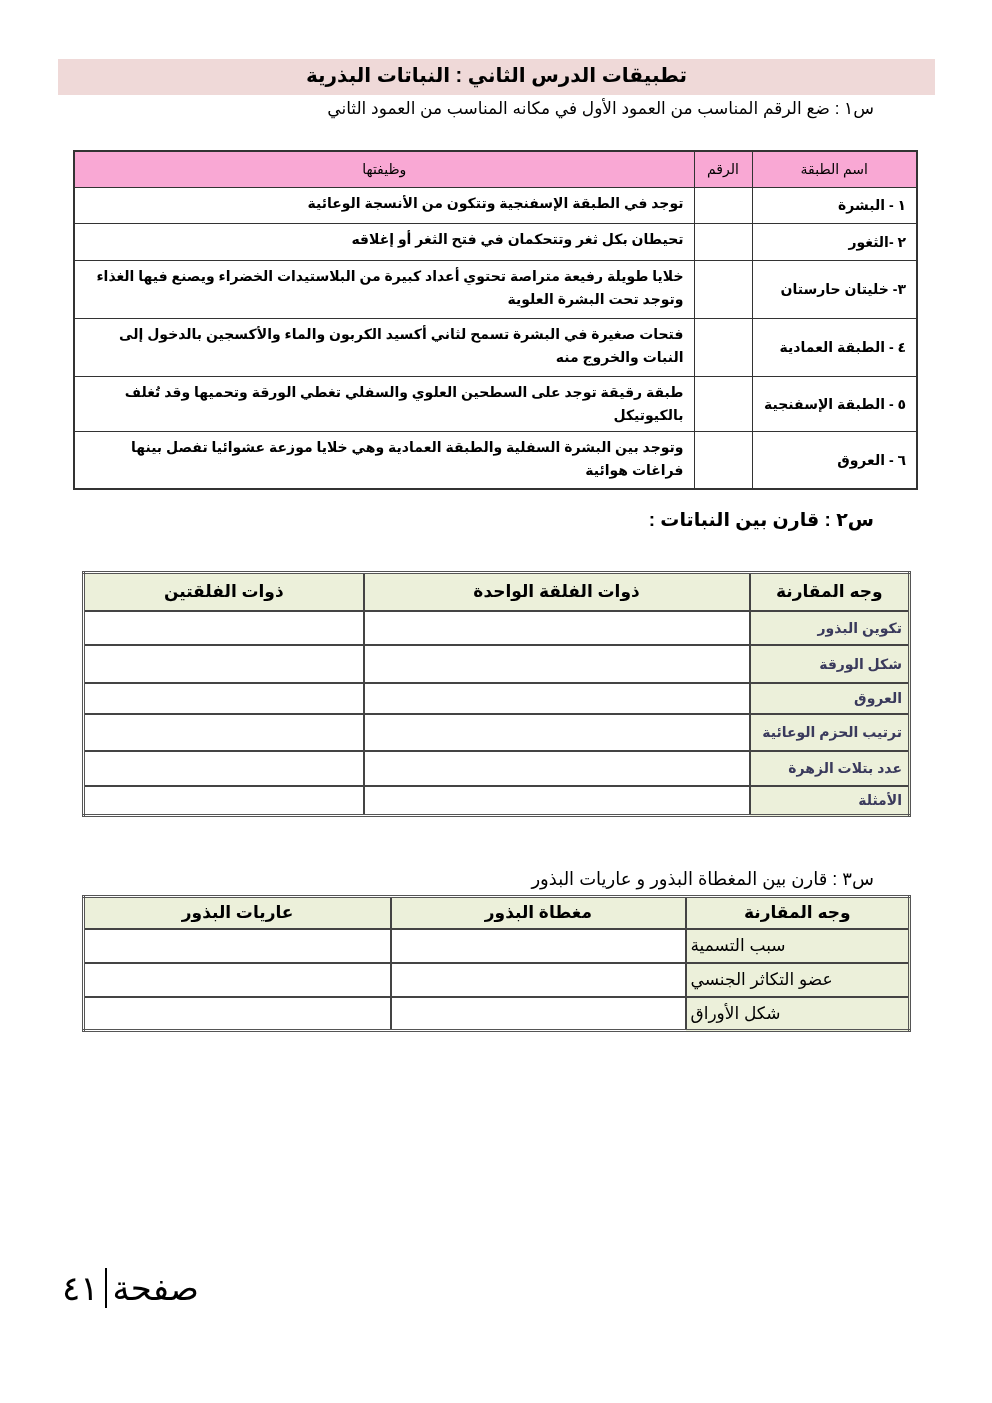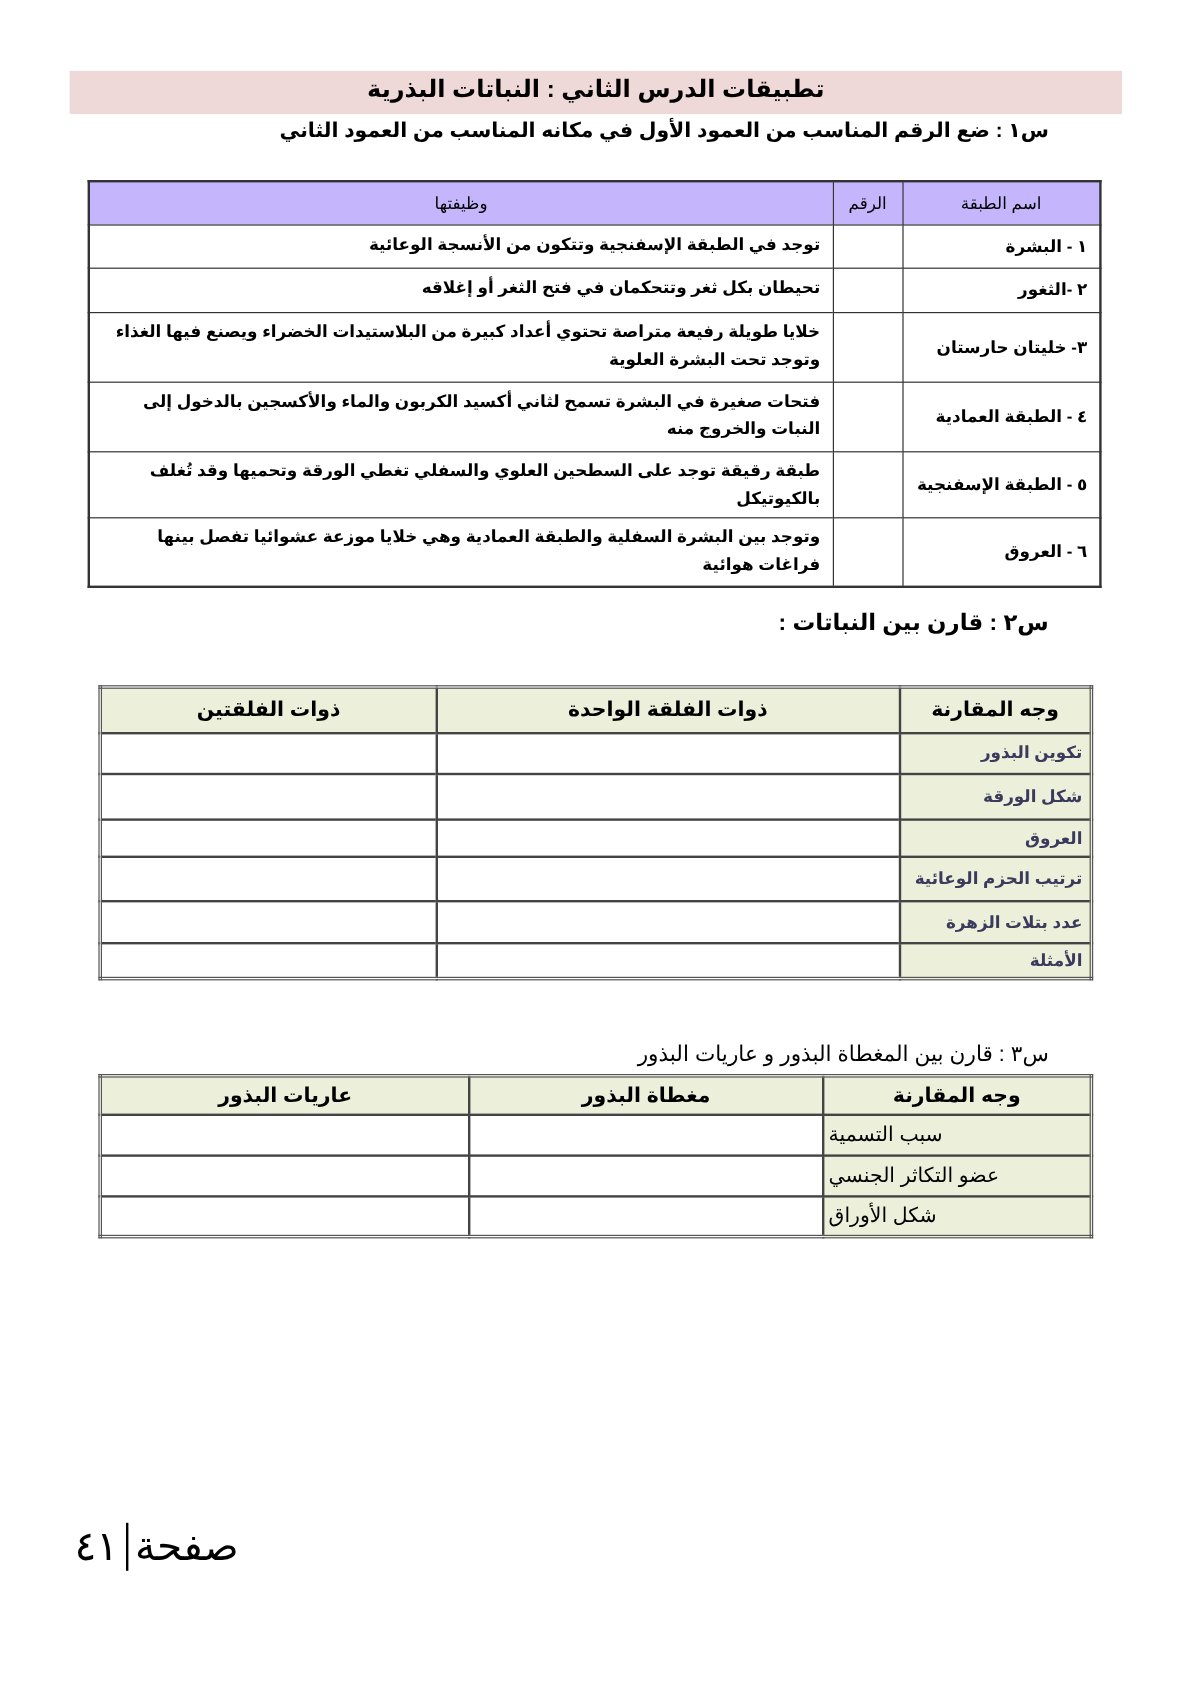--- a/index.html
+++ b/index.html
@@ -5,31 +5,31 @@
     * { box-sizing: border-box; margin: 0; padding: 0; }
     html, body { width: 992px; height: 1403px; background: #ffffff; }
     body { position: relative; font-family: "Liberation Sans", "DejaVu Sans", sans-serif; color: #000; direction: rtl; overflow: hidden; }
 
     .title-bar {
       position: absolute; left: 58px; top: 59px; width: 877px; height: 36px;
       background: #efd9d8; text-align: center;
       font-size: 20px; font-weight: bold; line-height: 32px;
     }
     .q1-text {
-      position: absolute; right: 118px; top: 96px; font-size: 17px; font-weight: bold; line-height: 26px; white-space: nowrap;
+      position: absolute; right: 118px; top: 96px; font-size: 17px; font-weight: normal; line-height: 26px; white-space: nowrap;
     }
 
     
     table { border-collapse: collapse; direction: rtl; }
     .t1 {
       position: absolute; left: 73px; top: 150px; width: 845px;
       border: 2px solid #333;
     }
     .t1 th, .t1 td { border: 1.5px solid #333; font-size: 14px; font-weight: bold; }
-    .t1 th { background: #c4b5fd; height: 36px; font-weight: normal; font-size: 14px; }
+    .t1 th { background: #f9a8d4; height: 36px; font-weight: normal; font-size: 14px; }
     .t1 td.name { width: 165px; padding: 0 10px; text-align: right; vertical-align: middle; }
     .t1 td.num { width: 58px; }
     .t1 td.func { padding: 4px 10px 4px 10px; text-align: right; line-height: 23px; vertical-align: top; }
 
     .q2-text {
       position: absolute; right: 118px; top: 508px; font-size: 19px; font-weight: bold; white-space: nowrap;
     }
 
     
     .t2 {

